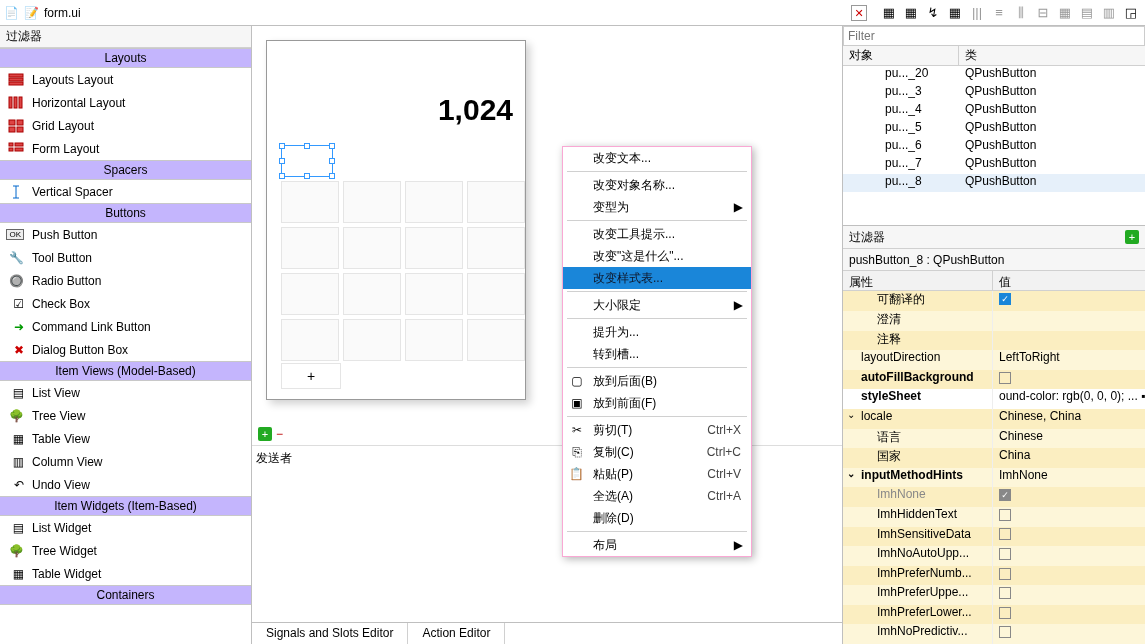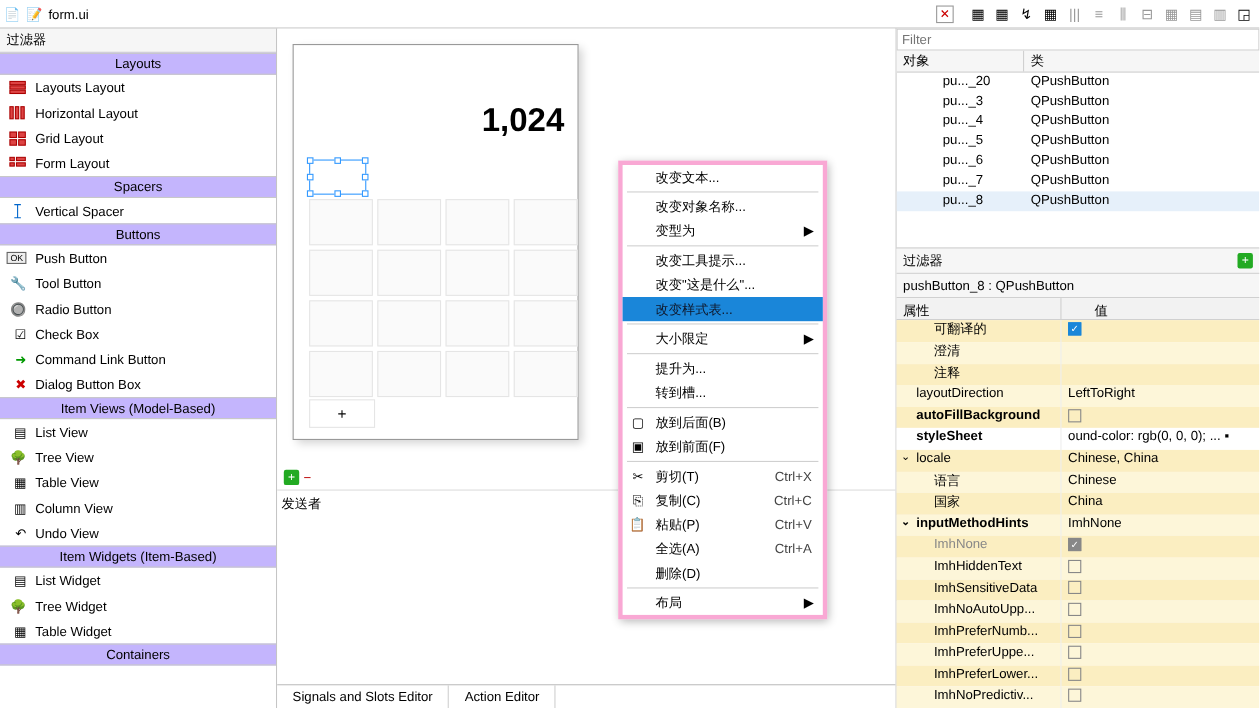--- a/index.html
+++ b/index.html
@@ -24,39 +24,39 @@
 .selbox .h.tl{left:-3px;top:-3px}.selbox .h.tr{right:-3px;top:-3px}.selbox .h.bl{left:-3px;bottom:-3px}.selbox .h.br{right:-3px;bottom:-3px}
 .selbox .h.tm{left:50%;margin-left:-3px;top:-3px}.selbox .h.bm{left:50%;margin-left:-3px;bottom:-3px}
 .selbox .h.ml{left:-3px;top:50%;margin-top:-3px}.selbox .h.mr{right:-3px;top:50%;margin-top:-3px}
 .gridbtns { position:absolute; left:14px; top:140px; display:grid; grid-template-columns:repeat(4,58px); grid-auto-rows:42px; gap:4px; }
 .gridbtns div { border:1px solid #e5e5e5; background:#fafafa; }
 .plusbox { position:absolute; left:14px; top:322px; width:60px; height:26px; border:1px solid #e5e5e5; display:flex; align-items:center; justify-content:center; font-size:14px; }
 .se-bar { position:absolute; left:0; right:0; top:396px; height:24px; display:flex; align-items:center; padding:0 6px; gap:4px; border-bottom:1px solid #ddd; }
 .se-label { position:absolute; left:4px; top:424px; font-size:12px; }
 .bottom-tabs { position:absolute; left:0; right:0; bottom:0; height:22px; border-top:1px solid #bfbfbf; display:flex; }
 .bottom-tabs div { padding:3px 14px; border-right:1px solid #d0d0d0; font-size:12px; }
-.ctx { position:absolute; left:310px; top:120px; width:190px; background:#fff; border:4px solid #f9a8d4; box-shadow:2px 2px 8px rgba(0,0,0,0.3); z-index:100; }
+.ctx { position:absolute; left:310px; top:120px; width:190px; background:#fff; border:1px solid #f9a8d4; box-shadow:2px 2px 8px rgba(0,0,0,0.3); z-index:100; }
 .ctx .itm { height:22px; display:flex; align-items:center; padding-left:30px; position:relative; font-size:12px; }
 .ctx .itm .ic { position:absolute; left:6px; width:16px; text-align:center; }
 .ctx .itm .arr { position:absolute; right:8px; }
 .ctx .itm .sc { position:absolute; right:10px; color:#444; font-size:12px; }
 .ctx .sep { height:1px; background:#d0d0d0; margin:2px 4px; }
 .ctx .itm.sel { background:#1a86d9; color:#0f172a; }
-.right { width:331px; display:flex; flex-direction:column; border-left:1px solid #bfbfbf; }
+.right { width:303px; display:flex; flex-direction:column; border-left:1px solid #bfbfbf; }
 .obj-table { height:184px; border-bottom:1px solid #bfbfbf; overflow:hidden; }
 .obj-head { height:20px; display:flex; border-bottom:1px solid #d0d0d0; background:#f6f6f6; font-size:12px; }
 .obj-head div:first-child { width:116px; padding-left:6px; border-right:1px solid #d0d0d0; display:flex; align-items:center; }
 .obj-head div:last-child { flex:1; padding-left:6px; display:flex; align-items:center; }
 .obj-row { height:18px; display:flex; font-size:12px; }
 .obj-row div:first-child { width:116px; padding-left:42px; overflow:hidden; white-space:nowrap; }
 .obj-row div:last-child { flex:1; padding-left:6px; }
 .obj-row.sel { background:#e6f0fa; }
 .prop-filter { height:24px; display:flex; align-items:center; border-bottom:1px solid #d0d0d0; padding:0 6px; background:#f6f6f6; justify-content:space-between; }
 .prop-name { height:22px; padding:4px 6px; background:#f6f6f6; border-bottom:1px solid #d0d0d0; font-size:12px; }
-.prop-head { height:20px; display:flex; background:#f2f2f2; border-bottom:1px solid #d0d0d0;gap:24px; }
+.prop-head { height:20px; display:flex; background:#f2f2f2; border-bottom:1px solid #d0d0d0; }
 .prop-head div { padding:3px 6px; font-size:12px; }
 .prop-head div:first-child { width:150px; border-right:1px solid #d0d0d0; }
 .prop-row { height:20px; display:flex; font-size:12px; }
 .prop-row .k { width:150px; padding-left:34px; border-right:1px solid #eee; overflow:hidden; white-space:nowrap; }
 .prop-row .v { flex:1; padding-left:6px; overflow:hidden; white-space:nowrap; }
 .prop-row.l1 .k { padding-left:18px; }
 .prop-row.exp .k::before { content:"⌄"; position:absolute; margin-left:-14px; font-size:10px; }
 .bg-y { background:#fdf6d9; }
 .bg-y2 { background:#fbeec1; }
 .bg-w { background:#fff; }

